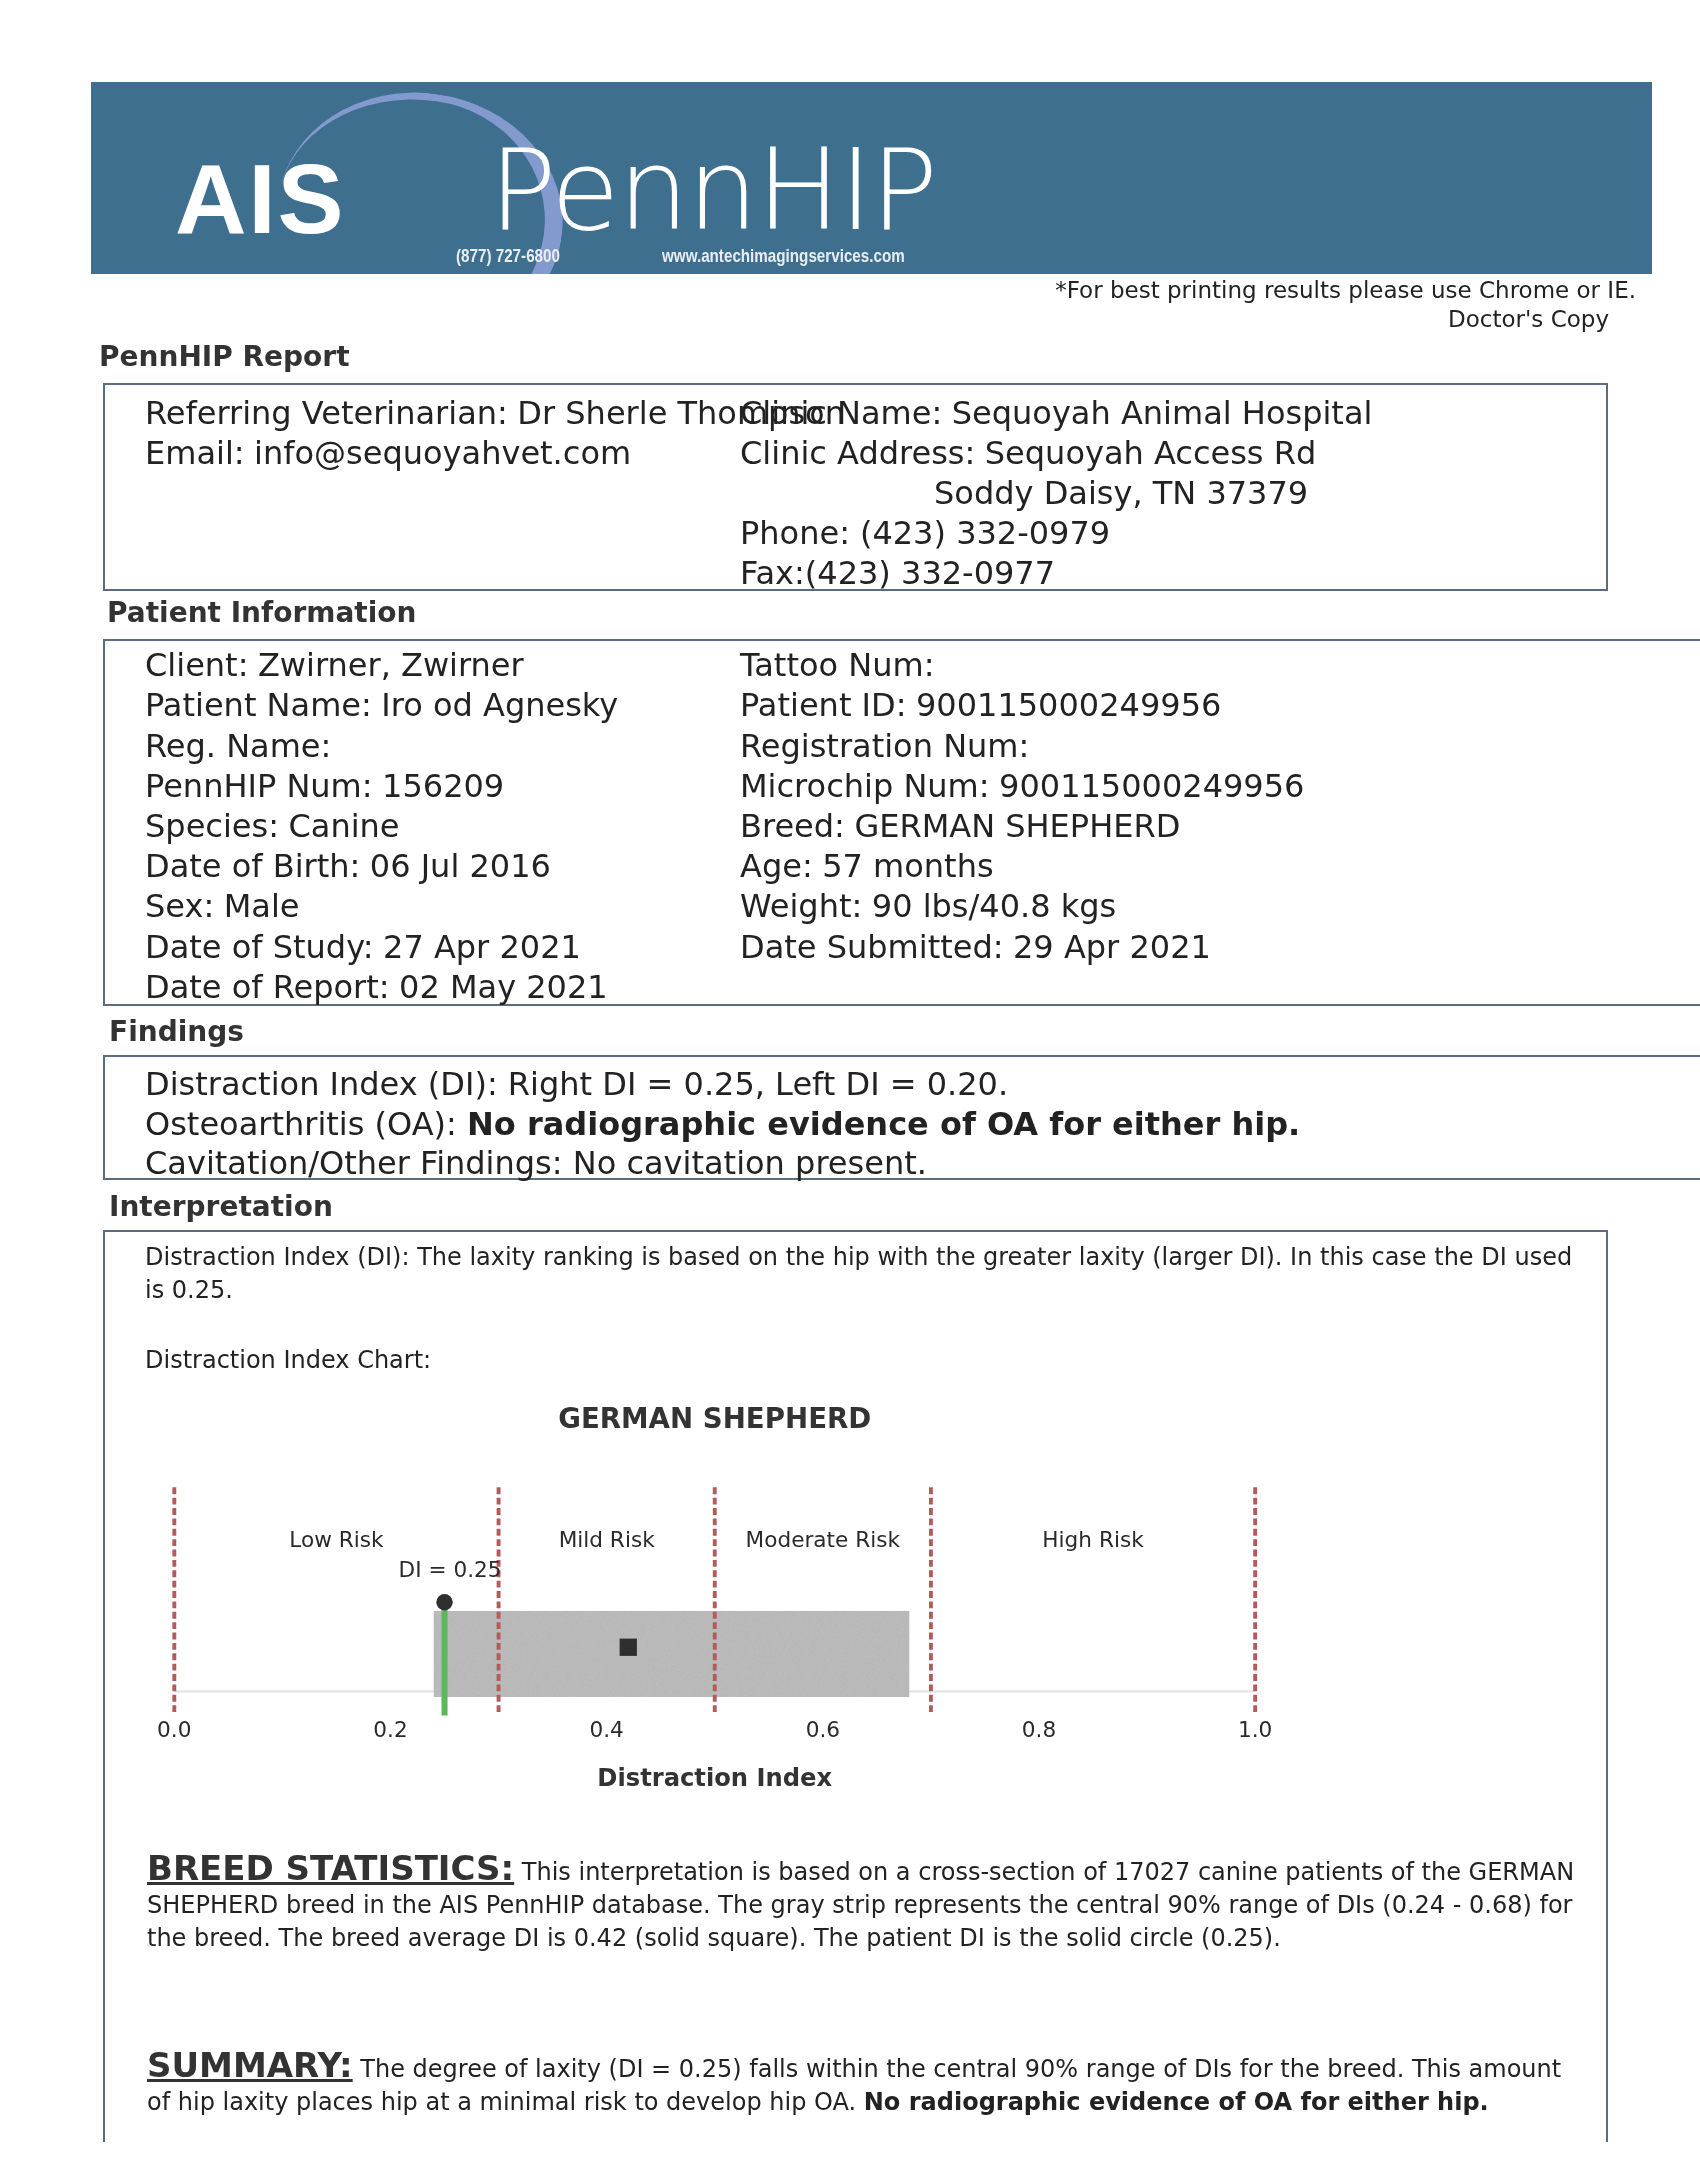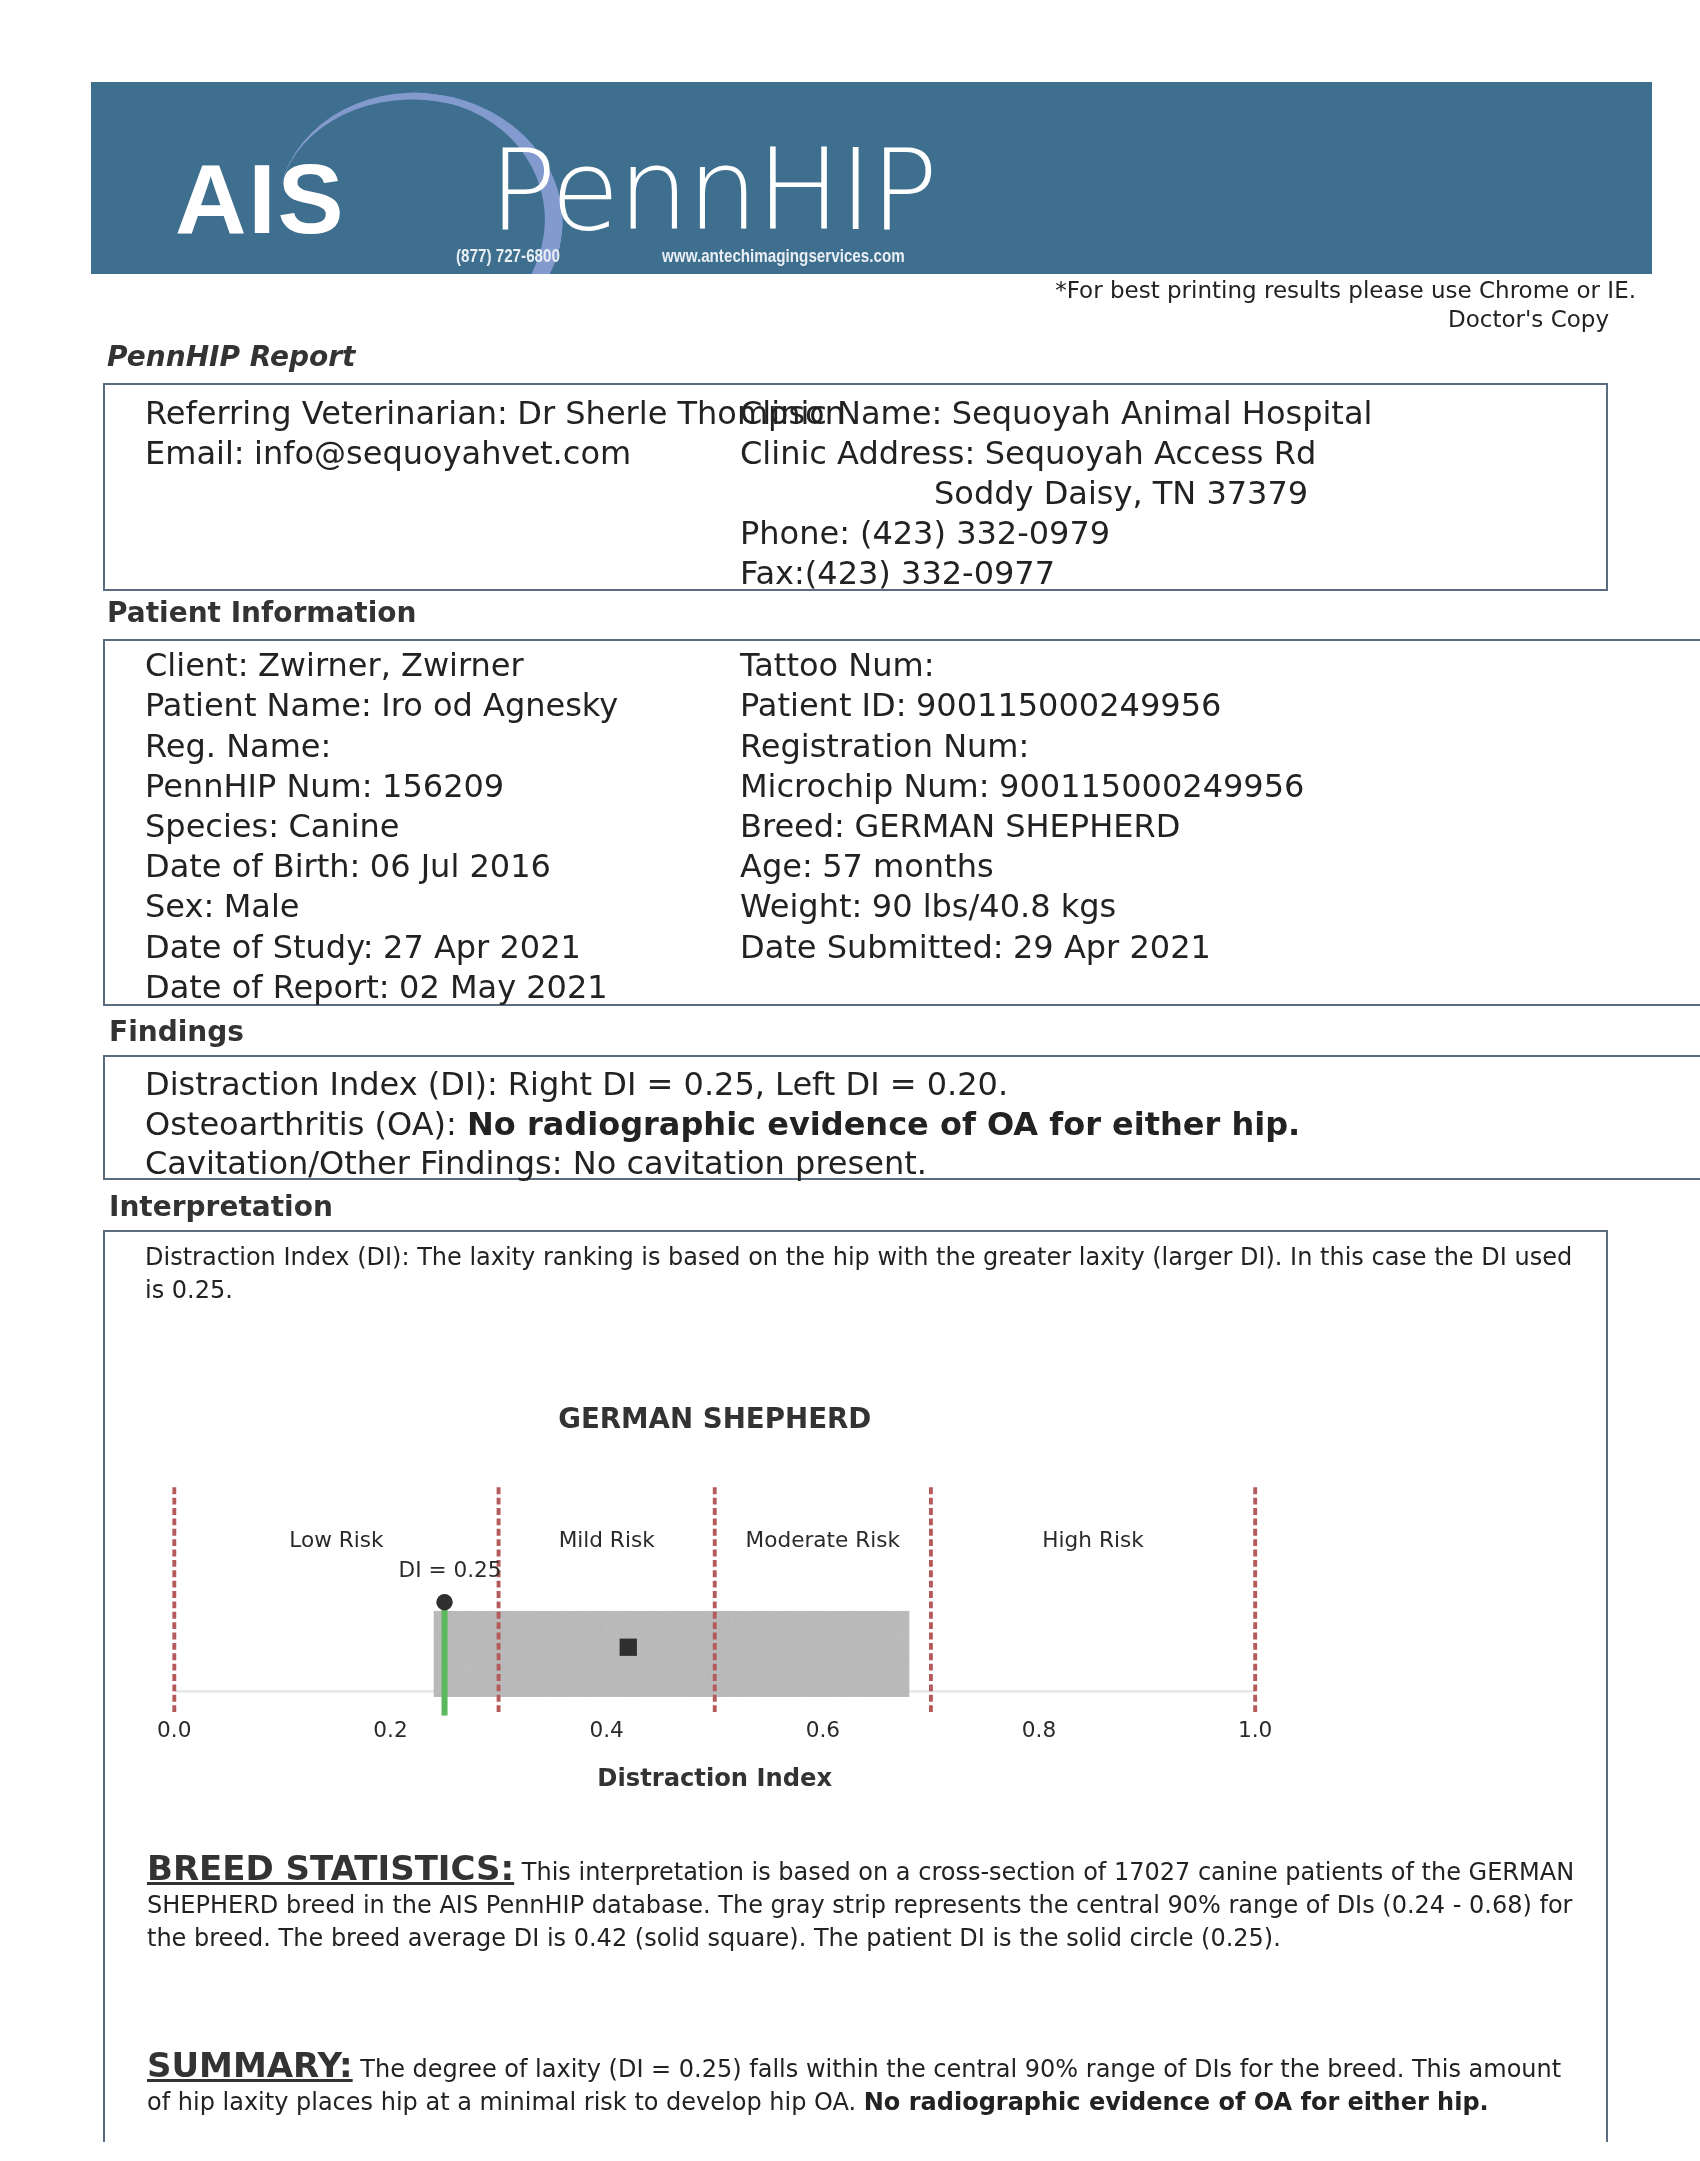--- a/index.html
+++ b/index.html
@@ -44,21 +44,21 @@
   <div class="arc"></div>
   <div class="ais">AIS</div>
   <div class="penn">PennHIP</div>
   <div class="contact" style="left:365px;">(877) 727-6800</div>
   <div class="contact" style="left:571px;">www.antechimagingservices.com</div>
 </div>
 
 <div class="abs note" style="right:65px; top:277px; text-align:right;">*For best printing results please use Chrome or IE.</div>
 <div class="abs note" style="right:92px; top:306px; text-align:right;">Doctor's Copy</div>
 
-<div class="abs section-title" style="left:107px; top:340px;font-style:italic;">PennHIP Report</div>
+<div class="abs section-title" style="left:99px; top:340px;">PennHIP Report</div>
 <div class="abs box" style="left:103px; top:383px; width:1505px; height:208px;">
   <div id="report-left">
       <div class="row" style="left: 40px; top: 8.6px;"><span>Referring Veterinarian:</span><span style="margin-left: 9.5px;">Dr Sherle Thompson</span></div>
       <div class="row" style="left: 40px; top: 49px;"><span>Email:</span><span style="margin-left: 9.5px;">info@sequoyahvet.com</span></div>
     </div>
   <div id="report-right">
       <div class="row" style="left: 635px; top: 8.6px;"><span>Clinic Name:</span><span style="margin-left: 9.5px;">Sequoyah Animal Hospital</span></div>
       <div class="row" style="left: 635px; top: 49px;"><span>Clinic Address:</span><span style="margin-left: 9.5px;">Sequoyah Access Rd</span></div>
       <div class="row" style="left: 635px; top: 89px;"><span></span><span style="margin-left: 194px;">Soddy Daisy, TN 37379</span></div>
       <div class="row" style="left: 635px; top: 129px;"><span>Phone:</span><span style="margin-left: 10px;">(423) 332-0979</span></div>
@@ -96,20 +96,21 @@
   <div id="findings-list">
       <div class="row" style="left: 40px; top: 7.8px;"><span>Distraction Index (DI): </span><span>Right DI = 0.25, Left DI = 0.20.</span></div>
       <div class="row" style="left: 40px; top: 48px;"><span>Osteoarthritis (OA): </span><b>No radiographic evidence of OA for either hip.</b></div>
       <div class="row" style="left: 40px; top: 87px;"><span>Cavitation/Other Findings: </span><span>No cavitation present.</span></div>
     </div>
 </div>
 
 <div class="abs section-title" style="left:109px; top:1190px;">Interpretation</div>
 <div class="abs box open-bottom" style="left:103px; top:1230px; width:1505px; height:912px;">
   <div class="para" style="left:40px; top:8.6px; width:1435px;">Distraction Index (DI): The laxity ranking is based on the hip with the greater laxity (larger DI). In this case the DI used is 0.25.</div>
+  <div class="para" style="left:40px; top:112px; width:1435px;">Distraction Index Chart:</div>
 
   <div class="para" style="left:42px; top:620px; width:1435px;">
     <span class="hdr">BREED STATISTICS:</span>
     <span>This interpretation is based on a cross-section of 17027 canine patients of the GERMAN SHEPHERD breed in the AIS PennHIP database. The gray strip represents the central 90% range of DIs (0.24 - 0.68) for the breed. The breed average DI is 0.42 (solid square). The patient DI is the solid circle (0.25).</span>
   </div>
 
   <div class="para" style="left:42px; top:817px; width:1435px;">
     <span class="hdr">SUMMARY:</span>
     <span>The degree of laxity (DI = 0.25) falls within the central 90% range of DIs for the breed. This amount of hip laxity places hip at a minimal risk to develop hip OA.</span>
     <b>No radiographic evidence of OA for either hip.</b>

